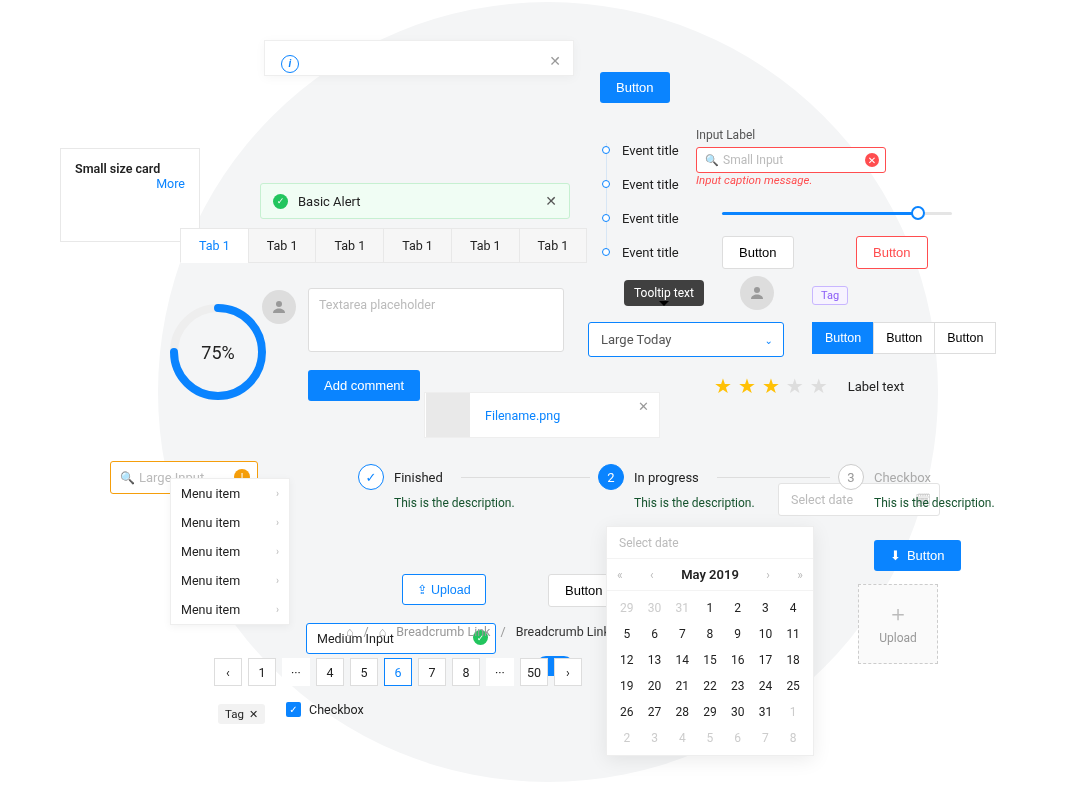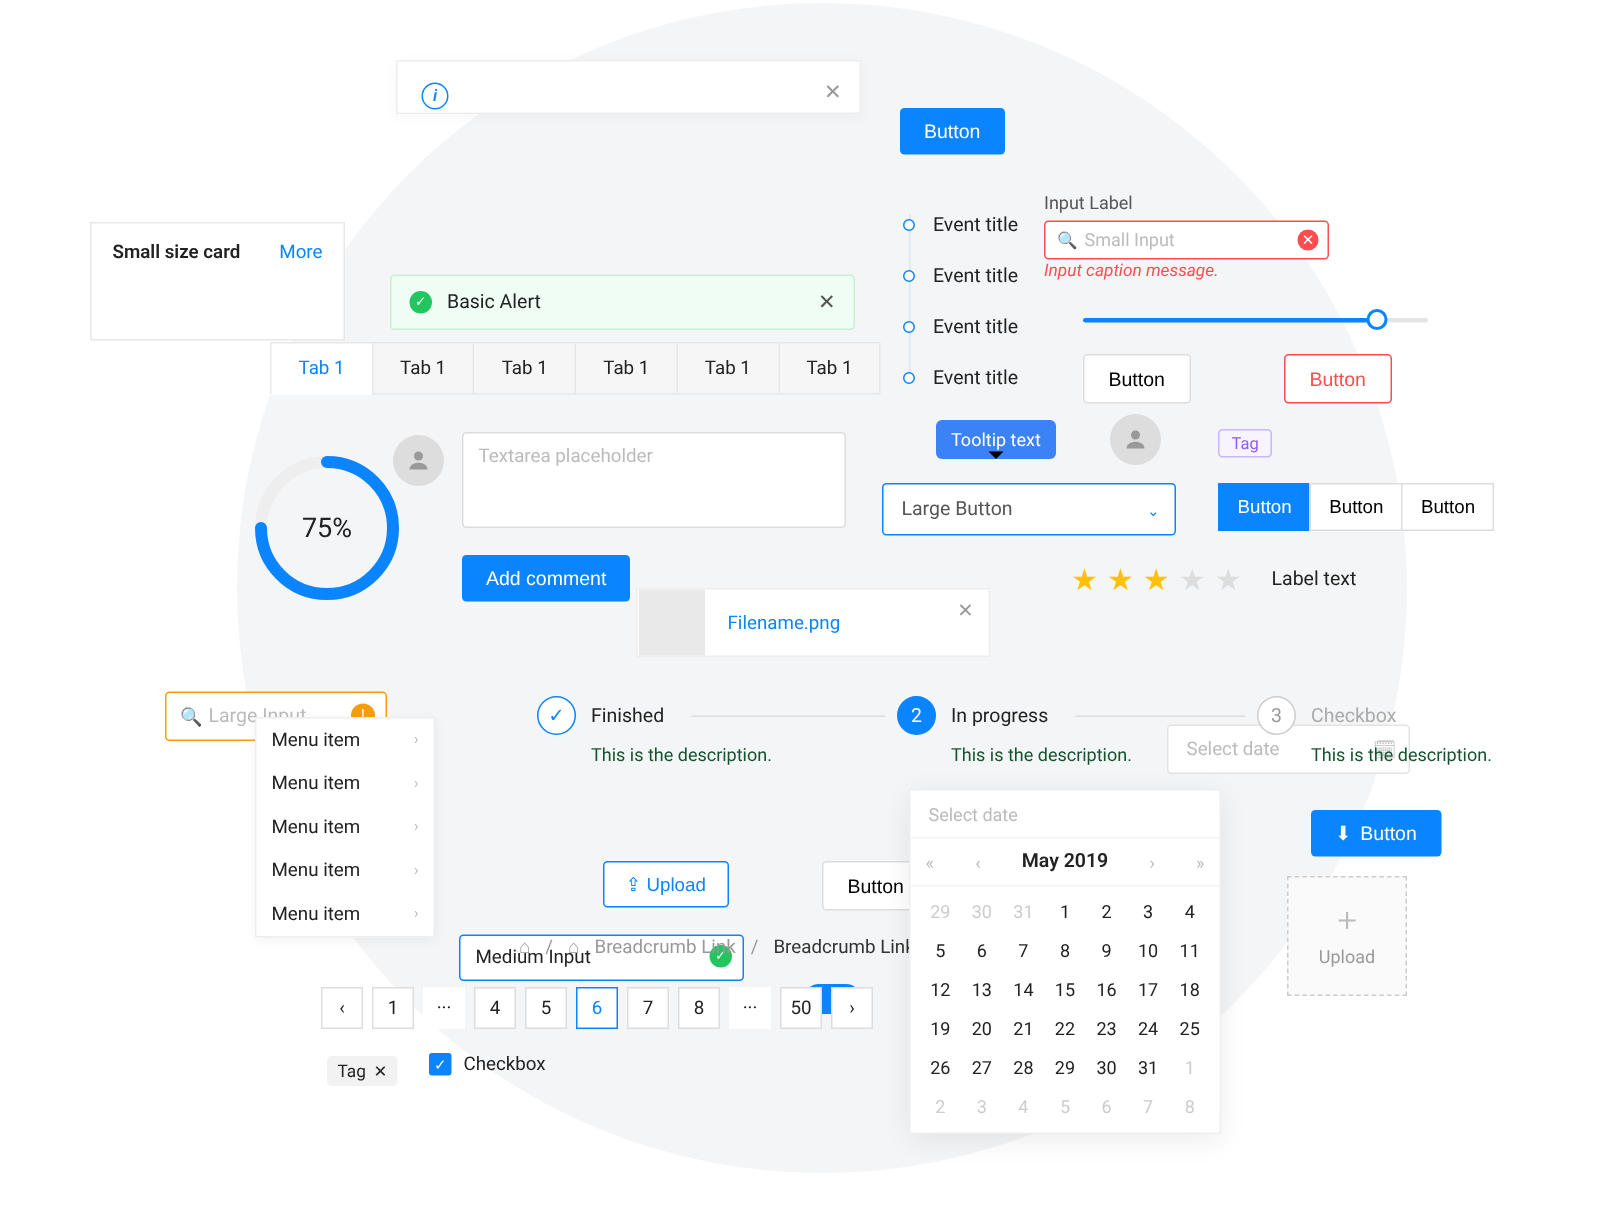--- a/index.html
+++ b/index.html
@@ -39,21 +39,21 @@
   .btn-primary {
     background:#0a84ff; color:#fff; border:none; border-radius:3px;
     padding:8px 16px; font-size:13px; cursor:pointer;
   }
   .btn-default { background:#fff; border:1px solid #ddd; border-radius:3px;
     padding:8px 16px; font-size:13px; cursor:pointer; }
   .btn-danger { background:#fff; border:1px solid #ff4d4f; color:#ff4d4f;
     border-radius:3px; padding:8px 16px; font-size:13px; cursor:pointer; }
 
   
-  .card { left: 60px; top: 148px; width: 170px; background:#fff; border:1px solid #e8e8e8;
+  .card { left: 60px; top: 148px; width: 140px; background:#fff; border:1px solid #e8e8e8;
     padding:12px 14px 50px 14px; z-index:2; }
   .card-title { font-size:12.5px; font-weight:600; }
   .card-more { float:right; color:#0a84ff; font-size:12.5px; cursor:pointer; }
 
   
   .alert { left: 260px; top: 183px; width: 310px; background:#f0fdf4;
     border:1px solid #c6f0d1; border-radius:3px; padding:9px 12px;
     display:flex; align-items:center; gap:10px; z-index:4;}
   .badge-ok { width:15px; height:15px; border-radius:50%; background:#22c55e;
     display:flex; align-items:center; justify-content:center; color:#fff; font-size:9px;}
@@ -97,21 +97,21 @@
   .ta { left:308px; top:288px; width:256px; height:64px; background:#fff; border:1px solid #ddd;
     border-radius:3px; padding:8px 10px; color:#bbb; font-size:12.5px; resize:both; z-index:2;}
 
   
   .ring { left:166px; top:300px; width:104px; height:104px; z-index:2;}
   .ring svg { transform: rotate(-90deg);}
   .ring-text { position:absolute; inset:0; display:flex; align-items:center; justify-content:center;
     font-size:18px; }
 
   
-  .tooltip { left:624px; top:280px; background:#3b82f6; color:#fff; font-size:12px;
+  .tooltip { left:624px; top:280px; background:#404040; color:#fff; font-size:12px;
     padding:6px 10px; border-radius:4px; z-index:2;}
   .tooltip::after { content:""; position:absolute; left:50%; bottom:-5px; margin-left:-5px;
     border:5px solid transparent; border-top-color:#000; }
 
   
   .tag-purple { left:812px; top:286px; border:1px solid #c8b6ff; color:#8b5cf6;
     background:#f7f3ff; font-size:11px; padding:2px 8px; border-radius:3px; z-index:2;}
 
   
   .lg-select { left:588px; top:322px; width:196px; border:1px solid #0a84ff; border-radius:3px;
@@ -324,21 +324,21 @@
 <div class="abs avatar" style="left:740px; top:276px;">
   <svg viewBox="0 0 24 24" fill="#999">
       <circle cx="12" cy="8" r="4"></circle>
       <path d="M4 20c0-4 4-6 8-6s8 2 8 6"></path>
     </svg>
 </div>
 
 <div class="abs tag-purple">Tag</div>
 
 <div class="abs lg-select">
-  <span>Large Button</span>
+  <span>Large Today</span>
   <span class="chev">⌄</span>
 </div>
 
 <div class="abs btn-group">
   <button class="on">Button</button>
   <button>Button</button>
   <button>Button</button>
 </div>
 
 <button class="abs btn-primary" style="left:308px; top:370px;">Add comment</button>

